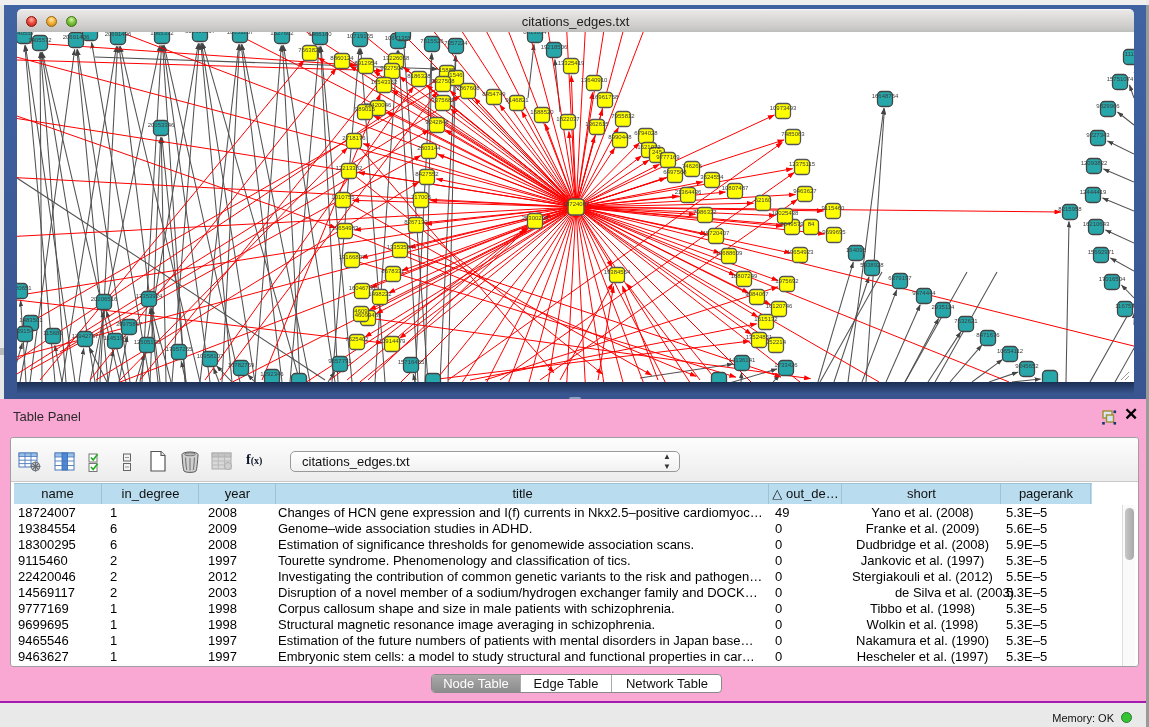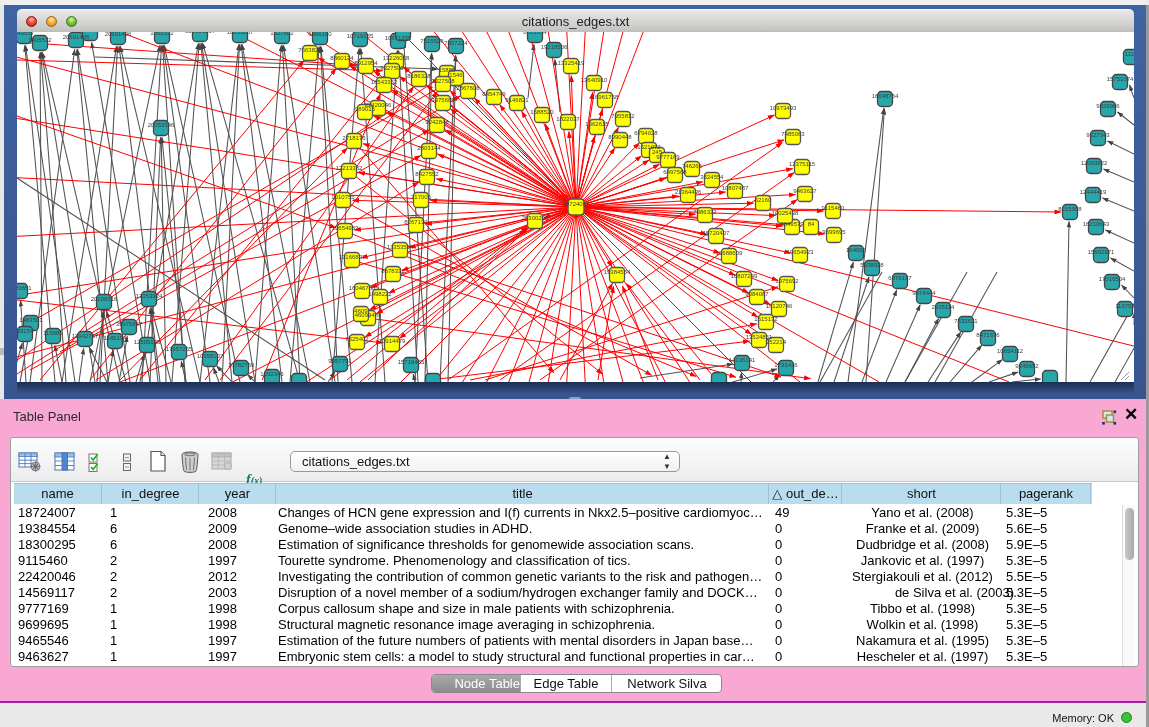--- a/index.html
+++ b/index.html
@@ -23,21 +23,21 @@
 #combo .st{position:absolute;right:8px;top:0px;font-size:8px;color:#333;line-height:10px}
 #thead{position:absolute;left:14px;top:483px;width:1078px;height:21px;background:#b9dcee;border-top:1px solid #9fc3d4}
 .hc{position:absolute;top:0;height:20px;border-right:1px solid #9fc3d4;text-align:center;font-size:13px;color:#111;line-height:20px}
 #tbody{position:absolute;left:14px;top:505px;width:1078px;height:160px;font-size:13px;color:#000}
 .tr{position:absolute;left:0;height:16px;width:1078px}
 .c{position:absolute;top:0;height:16px;line-height:15px;white-space:nowrap}
 .cc{text-align:center}
 #vscroll{position:absolute;left:1122px;top:505px;width:13px;height:161px;background:#fafafa;border-left:1px solid #ddd}
 #vthumb{position:absolute;left:1.5px;top:3px;width:9px;height:52px;background:linear-gradient(90deg,#c8c8c8,#a9a9a9);border-radius:5px}
 #tabs{position:absolute;left:431px;top:674px;width:291px;height:19px;border:1px solid #8a8a8a;border-radius:4px;background:#fff;font-size:13px}
-#tab1{position:absolute;left:0;top:0;width:88px;height:17px;background:linear-gradient(#a9a9a9,#8c8c8c);border-radius:3px 0 0 3px;color:#fff;text-align:right;line-height:17px}
+#tab1{position:absolute;left:0;top:0;width:88px;height:17px;background:linear-gradient(#a9a9a9,#8c8c8c);border-radius:3px 0 0 3px;color:#fff;text-align:center;line-height:17px}
 #tab2{position:absolute;left:88px;top:0;width:91px;height:17px;border-left:1px solid #aaa;color:#111;text-align:center;line-height:17px}
 #tab3{position:absolute;left:179px;top:0;width:111px;height:17px;border-left:1px solid #aaa;color:#111;text-align:center;line-height:17px}
 #status{position:absolute;left:0;top:701px;width:1146px;height:26px;background:#e9e9e9;border-top:2px solid #a21caf}
 #mem{position:absolute;right:32px;top:9px;font-size:11px;color:#111}
 #dot{position:absolute;left:1121px;top:9px;width:11px;height:11px;border-radius:50%;background:#35c435;border:1.5px solid #2c7a2c}
 </style></head>
 <body>
 <div id="topstrip"></div>
 <div id="leftstrip"></div>
 <div id="desktop"></div>
@@ -646,21 +646,21 @@
 <path d="M3,4.8 C3.4,11 4,18.5 5,21 C6,22.8 16,22.8 17,21 C18,18.5 18.6,11 19,4.8" fill="#cfcfcf" stroke="#555"></path>
 <path d="M6.5,7.5c.3,4.5.7,9.5 1.2,12.5 M11,8v12.5 M15.5,7.5c-.3,4.5-.7,9.5-1.2,12.5" stroke="#777" stroke-width="1.1" fill="none"></path>
 <ellipse cx="11" cy="4.3" rx="5.5" ry="1.5" fill="#bdbdbd" stroke="#666" stroke-width="0.8"></ellipse>
 </svg>
 <svg style="position:absolute;left:211px;top:452px" width="22" height="20" viewBox="0 0 22 20">
 <rect x="1" y="1" width="19" height="16" fill="#d8d8d8" stroke="#aaa"></rect>
 <rect x="1" y="1" width="19" height="4" fill="#c3c3c3" stroke="#aaa" stroke-width="0.8"></rect>
 <path d="M1,9h19 M1,13h19 M7.3,1v16 M13.6,1v16" stroke="#b5b5b5" stroke-width="0.9"></path>
 <circle cx="17" cy="14" r="3.5" fill="#cfcfcf" stroke="#b0b0b0"></circle>
 </svg>
-<div style="position:absolute;left:246px;top:472px;width:26px;height:20px;font-style:italic;font-weight:bold;font-size:14px;color:#0f766e;font-family:'Liberation Serif',serif">f<span style="font-size:10px">(x)</span></div>
+<div style="position:absolute;left:246px;top:452px;width:26px;height:20px;font-weight:bold;font-size:14px;color:#0f172a;font-family:'Liberation Serif',serif">f<span style="font-size:10px">(x)</span></div>
 <div id="combo">citations_edges.txt<span class="st">▲<br>▼</span></div>
 <div id="thead">
     <div class="hc" style="left:0px;width:88px">name</div>
     <div class="hc" style="left:89px;width:96px">in_degree</div>
     <div class="hc" style="left:186px;width:76px">year</div>
     <div class="hc" style="left:263px;width:492px">title</div>
     <div class="hc" style="left:756px;width:72px">△ out_de…</div>
     <div class="hc" style="left:829px;width:158px">short</div>
     <div class="hc" style="left:988px;width:89px">pagerank</div>
   </div>
@@ -736,37 +736,37 @@
       <span class="c" style="left:761px">0</span>
       <span class="c cc" style="left:829px;width:159px">Wolkin et al. (1998)</span>
       <span class="c" style="left:992px">5.3E–5</span>
     </div>
     <div class="tr" style="top:128px">
       <span class="c" style="left:4px">9465546</span>
       <span class="c" style="left:96px">1</span>
       <span class="c" style="left:194px">1997</span>
       <span class="c" style="left:264px">Estimation of the future numbers of patients with mental disorders in Japan base…</span>
       <span class="c" style="left:761px">0</span>
-      <span class="c cc" style="left:829px;width:159px">Nakamura et al. (1995)</span>
+      <span class="c cc" style="left:829px;width:159px">Nakamura et al. (1990)</span>
       <span class="c" style="left:992px">5.3E–5</span>
     </div>
     <div class="tr" style="top:144px">
       <span class="c" style="left:4px">9463627</span>
       <span class="c" style="left:96px">1</span>
       <span class="c" style="left:194px">1997</span>
       <span class="c" style="left:264px">Embryonic stem cells: a model to study structural and functional properties in car…</span>
       <span class="c" style="left:761px">0</span>
       <span class="c cc" style="left:829px;width:159px">Hescheler et al. (1997)</span>
       <span class="c" style="left:992px">5.3E–5</span>
     </div>
   </div>
 <div id="vscroll">
     <div id="vthumb"></div>
   </div>
 <div id="tabs">
     <div id="tab1">Node Table</div>
     <div id="tab2">Edge Table</div>
-    <div id="tab3">Network Silva</div>
+    <div id="tab3">Network Table</div>
   </div>
 <div id="status">
     <div id="mem">Memory: OK</div>
     <div id="dot"></div>
   </div>
 <div id="rightstrip"></div>
 </body></html>

